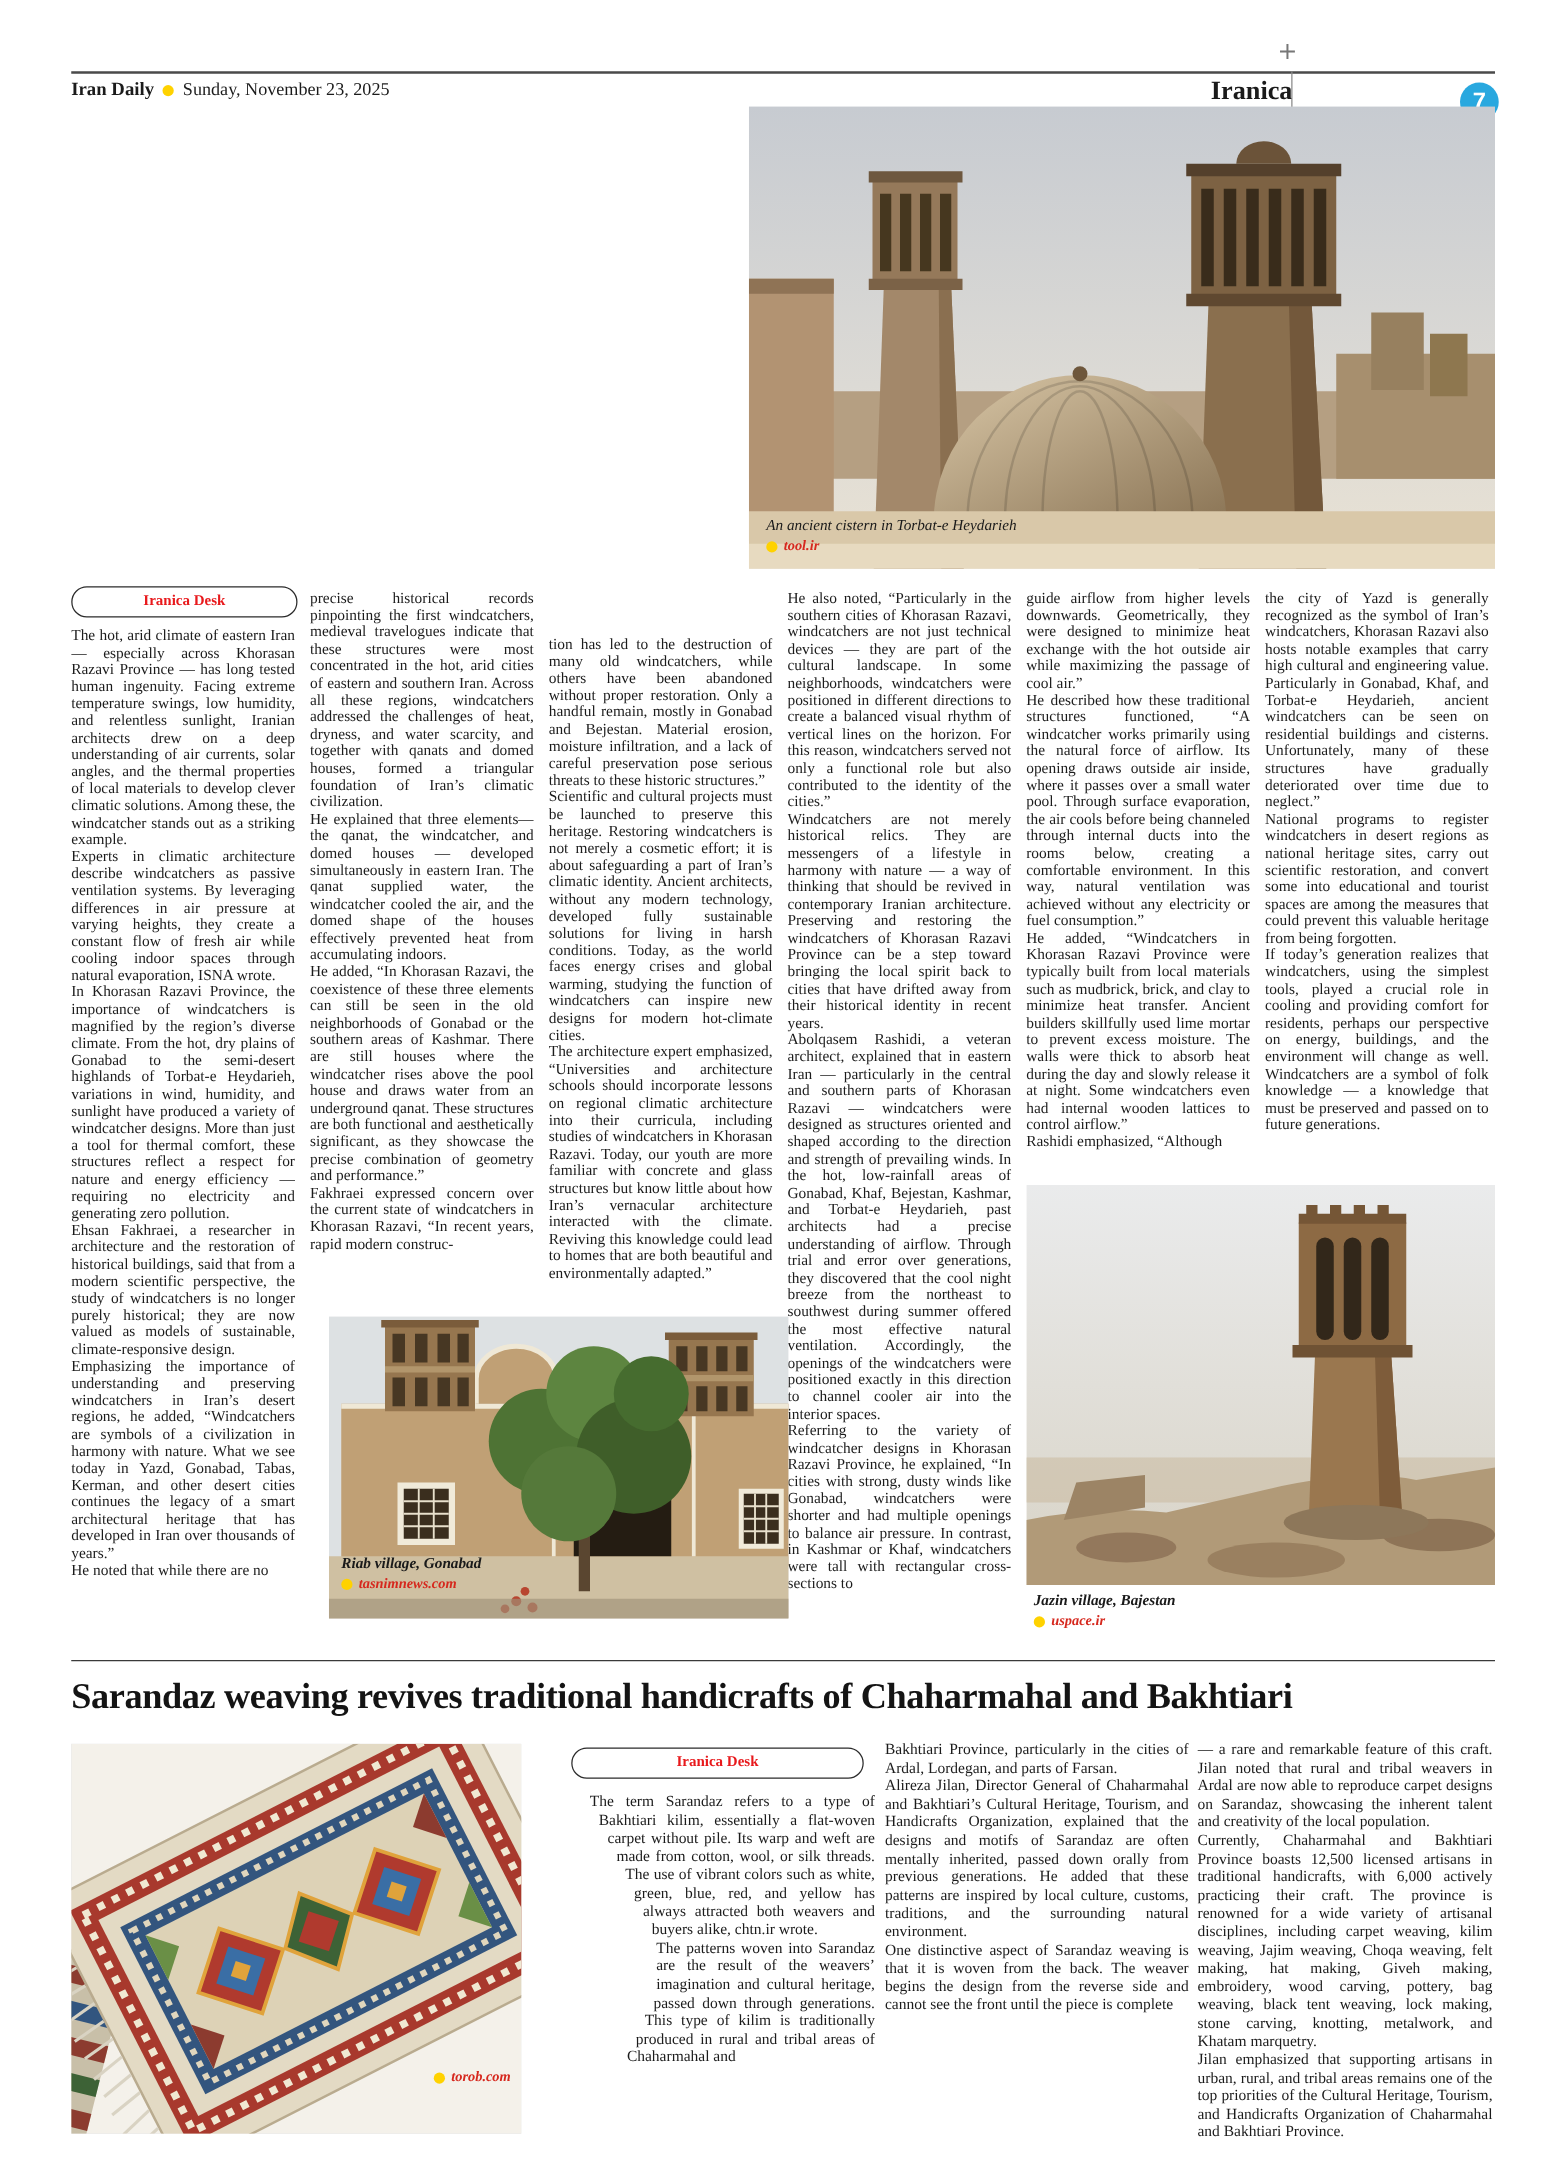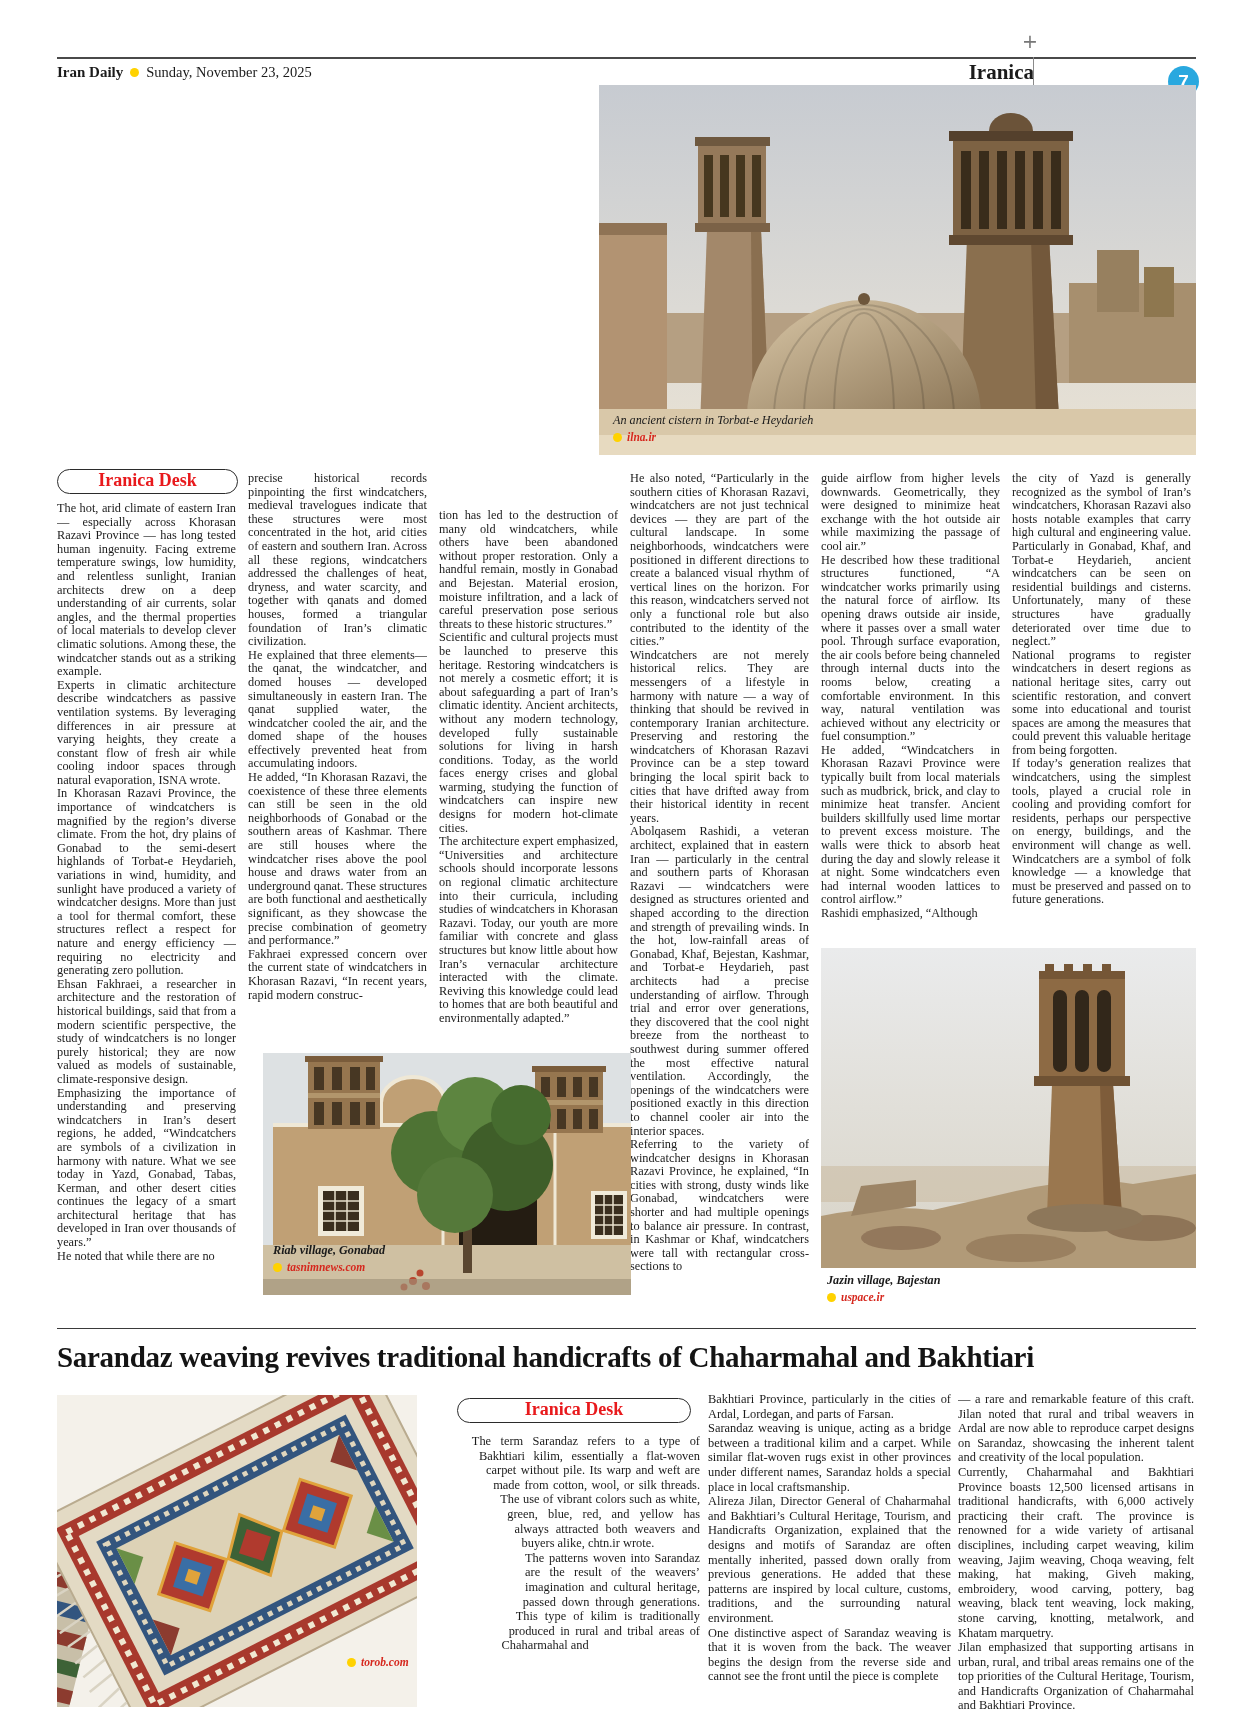--- a/index.html
+++ b/index.html
@@ -32,21 +32,21 @@
   .photo-top{left:599px;top:85px;width:597px;height:370px;}
   .photo-riab{left:248px;top:1053px;width:368px;height:242px;margin-left:15px;}
   .photo-jazin{left:821px;top:948px;width:375px;height:320px;}
   .photo-carpet{left:57px;top:1395px;width:360px;height:312px;background:#e5e5e5;}
   .caption{font-style:italic;font-size:12.2px;color:#1a1a1a;line-height:1.25;}
   .caption.b{font-weight:bold;}
   .credit-line{display:flex;align-items:center;gap:5px;margin-top:3px;}
   .credit{font-style:italic;font-weight:bold;color:#d6281e;font-size:11.5px;}
   
   .kicker{border:1.4px solid #2b2b2b;border-radius:13px;text-align:center;
-          color:#e8191c;font-weight:bold;font-size:18px;line-height:21px;height:23px;}
+          color:#e8191c;font-weight:bold;font-size:12px;line-height:21px;height:23px;}
   .kicker-1{left:57px;top:469px;width:179px;}
   .kicker-2{left:457px;top:1398px;width:232px;}
   .col{position:absolute;width:179px;font-size:12.3px;line-height:13.6px;text-align:justify;overflow:hidden;}
   .col p{margin:0;}
   .bcol{position:absolute;width:243px;font-size:12.4px;line-height:14.6px;text-align:justify;overflow:hidden;}
   .bcol p{margin:0;}
   .carpet-intrude{float:left;width:96px;height:132px;margin-top:148px;margin-left:-28px;
       shape-outside:polygon(0 0,100% 50%,0 100%);shape-margin:7px;}
   
   .divider-2{left:57px;top:1328px;width:1139px;border-top:1.5px solid #3a3a3a;height:0;}
@@ -133,21 +133,21 @@
       </g>
       <g>
         <rect y="324" width="597" height="46" fill="#d9c8a9"></rect>
         <rect y="350" width="597" height="20" fill="#e7dac0"></rect>
       </g>
     </svg>
     <div class="cap-overlay" style="left:14px;top:328px;">
       <div class="caption">An ancient cistern in Torbat-e Heydarieh</div>
       <div class="credit-line">
         <span class="dot"></span>
-        <span class="credit">ilna.ir</span>
+        <span class="credit">tool.ir</span>
       </div>
     </div>
   </div>
 
   <div class="abs kicker kicker-1">Iranica Desk</div>
   <div class="col" style="left:57px;top:502px;height:808px;font-family:Liberation Serif, serif;">
       <p>The hot, arid climate of eastern Iran — especially across Khorasan Razavi Province — has long tested human ingenuity. Facing extreme temperature swings, low humidity, and relentless sunlight, Iranian architects drew on a deep understanding of air currents, solar angles, and the thermal properties of local materials to develop clever climatic solutions. Among these, the windcatcher stands out as a striking example.</p>
       <p>Experts in climatic architecture describe windcatchers as passive ventilation systems. By leveraging differences in air pressure at varying heights, they create a constant flow of fresh air while cooling indoor spaces through natural evaporation, ISNA wrote.</p>
       <p>In Khorasan Razavi Province, the importance of windcatchers is magnified by the region’s diverse climate. From the hot, dry plains of Gonabad to the semi-desert highlands of Torbat-e Heydarieh, variations in wind, humidity, and sunlight have produced a variety of windcatcher designs. More than just a tool for thermal comfort, these structures reflect a respect for nature and energy efficiency — requiring no electricity and generating zero pollution.</p>
       <p>Ehsan Fakhraei, a researcher in architecture and the restoration of historical buildings, said that from a modern scientific perspective, the study of windcatchers is no longer purely historical; they are now valued as models of sustainable, climate-responsive design.</p>
@@ -364,21 +364,20 @@
   <div class="abs kicker kicker-2">Iranica Desk</div>
   <div class="bcol" style="left:457px;top:1434px;height:275px;">
     <div class="carpet-intrude"></div>
     <div>
         <p>The term Sarandaz refers to a type of Bakhtiari kilim, essentially a flat-woven carpet without pile. Its warp and weft are made from cotton, wool, or silk threads. The use of vibrant colors such as white, green, blue, red, and yellow has always attracted both weavers and buyers alike, chtn.ir wrote.</p>
         <p>The patterns woven into Sarandaz are the result of the weavers’ imagination and cultural heritage, passed down through generations. This type of kilim is traditionally produced in rural and tribal areas of Chaharmahal and</p>
       </div>
   </div>
   <div class="bcol" style="left:708px;top:1392px;height:330px;">
       <p>Bakhtiari Province, particularly in the cities of Ardal, Lordegan, and parts of Farsan.</p>
-      <p>Sarandaz weaving is unique, acting as a bridge between a traditional kilim and a carpet. While similar flat-woven rugs exist in other provinces under different names, Sarandaz holds a special place in local craftsmanship.</p>
       <p>Alireza Jilan, Director General of Chaharmahal and Bakhtiari’s Cultural Heritage, Tourism, and Handicrafts Organization, explained that the designs and motifs of Sarandaz are often mentally inherited, passed down orally from previous generations. He added that these patterns are inspired by local culture, customs, traditions, and the surrounding natural environment.</p>
       <p>One distinctive aspect of Sarandaz weaving is that it is woven from the back. The weaver begins the design from the reverse side and cannot see the front until the piece is complete</p>
     </div>
   <div class="bcol" style="left:958px;top:1392px;width:236px;height:330px;">
       <p>— a rare and remarkable feature of this craft. Jilan noted that rural and tribal weavers in Ardal are now able to reproduce carpet designs on Sarandaz, showcasing the inherent talent and creativity of the local population.</p>
       <p>Currently, Chaharmahal and Bakhtiari Province boasts 12,500 licensed artisans in traditional handicrafts, with 6,000 actively practicing their craft. The province is renowned for a wide variety of artisanal disciplines, including carpet weaving, kilim weaving, Jajim weaving, Choqa weaving, felt making, hat making, Giveh making, embroidery, wood carving, pottery, bag weaving, black tent weaving, lock making, stone carving, knotting, metalwork, and Khatam marquetry.</p>
       <p>Jilan emphasized that supporting artisans in urban, rural, and tribal areas remains one of the top priorities of the Cultural Heritage, Tourism, and Handicrafts Organization of Chaharmahal and Bakhtiari Province.</p>
     </div>
 
 </div>

